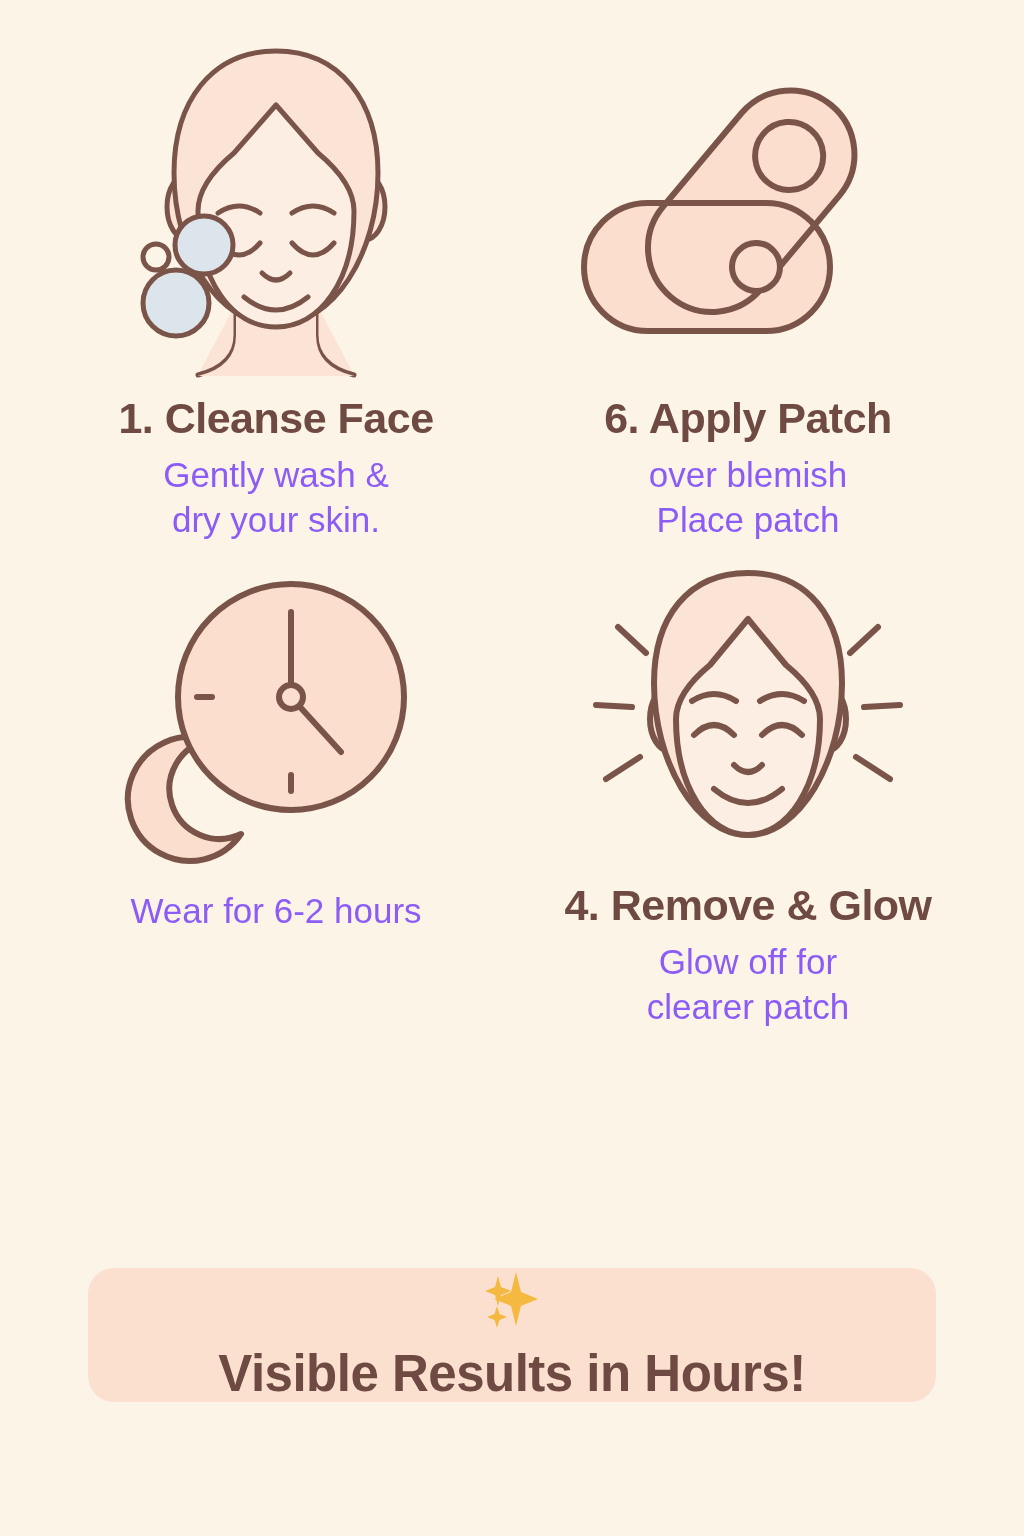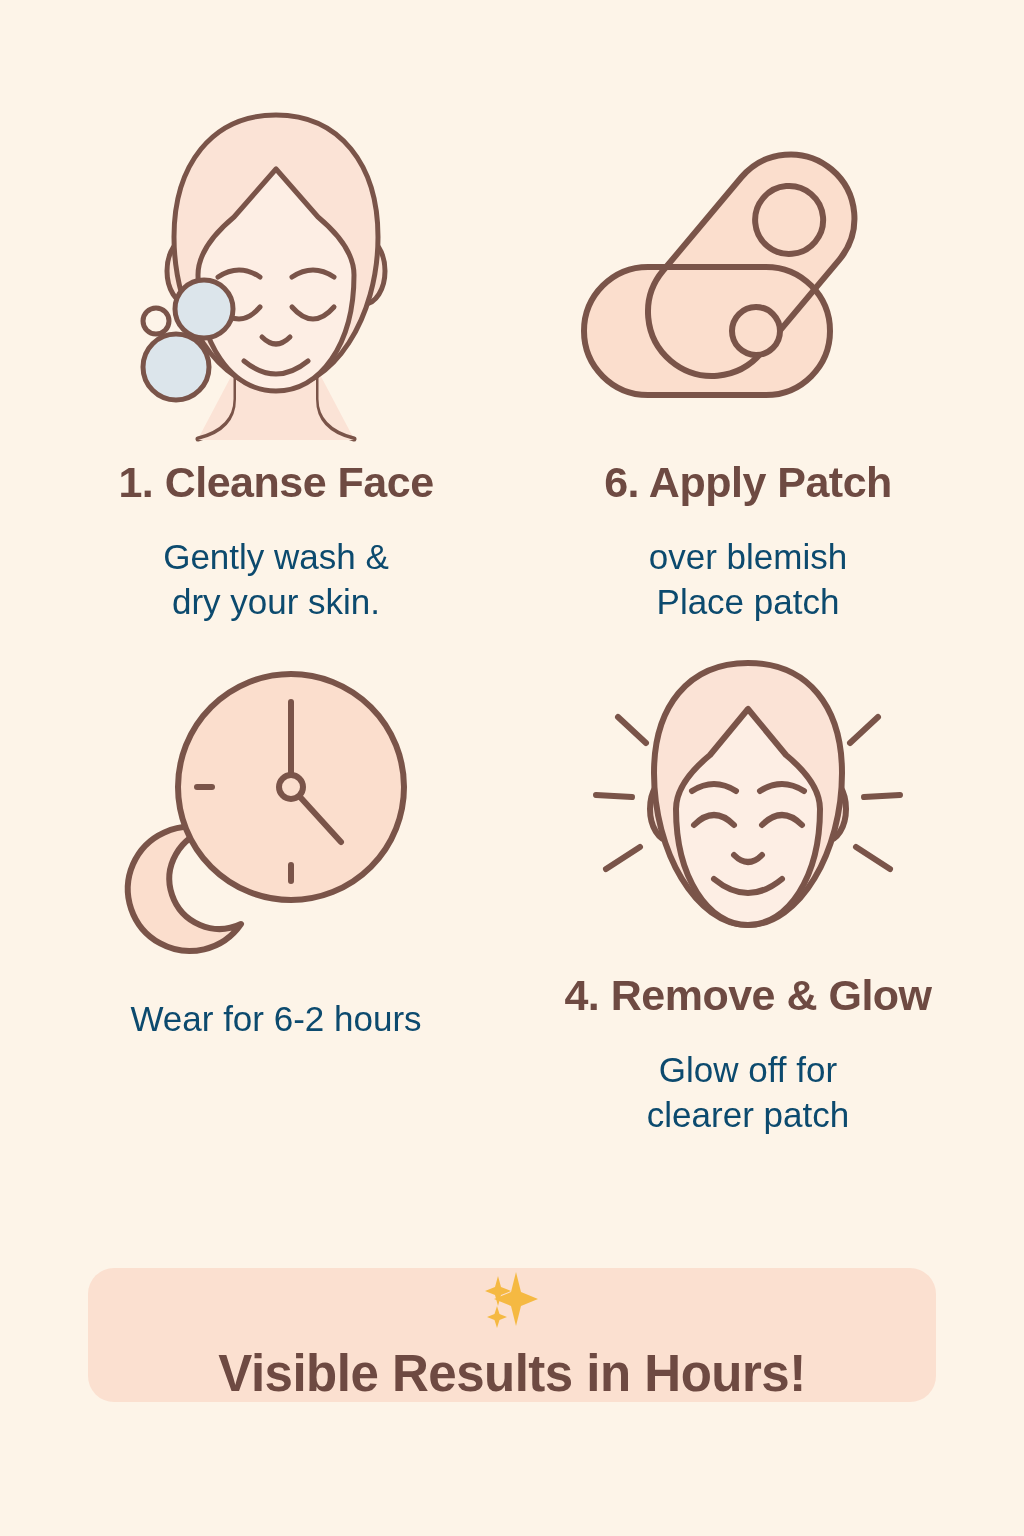--- a/index.html
+++ b/index.html
@@ -15,22 +15,22 @@
     position:relative;
     display:flex;
     flex-direction:column;
     background:#FDF4E8;
   }
   .grid {
     flex:0 0 auto;
     display:grid;
     grid-template-columns:1fr 1fr;
     grid-template-rows:auto auto;
-    padding:94px 40px 0 40px;
-    row-gap:12px;
+    padding:30px 40px 0 40px;
+    row-gap:4px;
   }
   .step {
     display:flex;
     flex-direction:column;
     align-items:center;
   }
   .art {
     height:360px;
     display:flex;
     align-items:center;
@@ -42,24 +42,24 @@
     font-weight:bold;
     color:#6E4A42;
     letter-spacing:-0.5px;
     line-height:1.05;
     margin-top:6px;
     text-align:center;
     white-space:nowrap;
   }
   .step-desc {
     font-size:35px;
-    color:#0c4a6e;
+    color:#8b5cf6;
     line-height:1.28;
     text-align:center;
-    margin-top:30px;
+    margin-top:12px;
   }
   .step-desc span { display:block; }
 
   .banner-wrap {
     position:absolute;
     left:0; right:0;
     top:1268px;
     display:flex;
     justify-content:center;
   }

